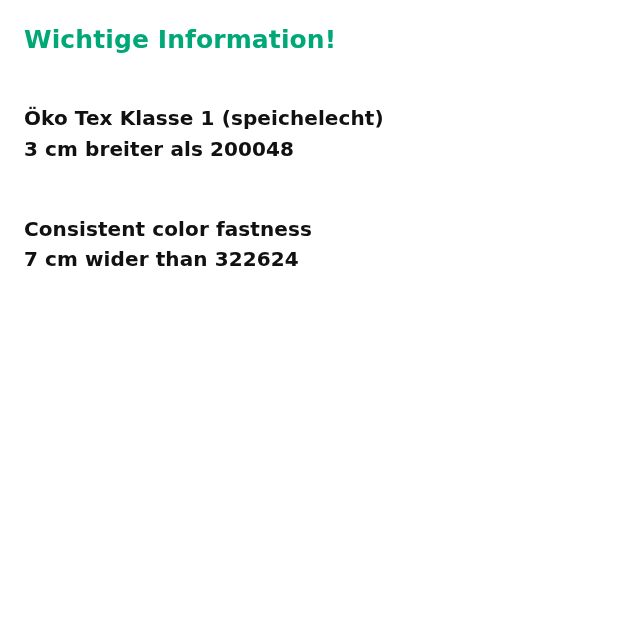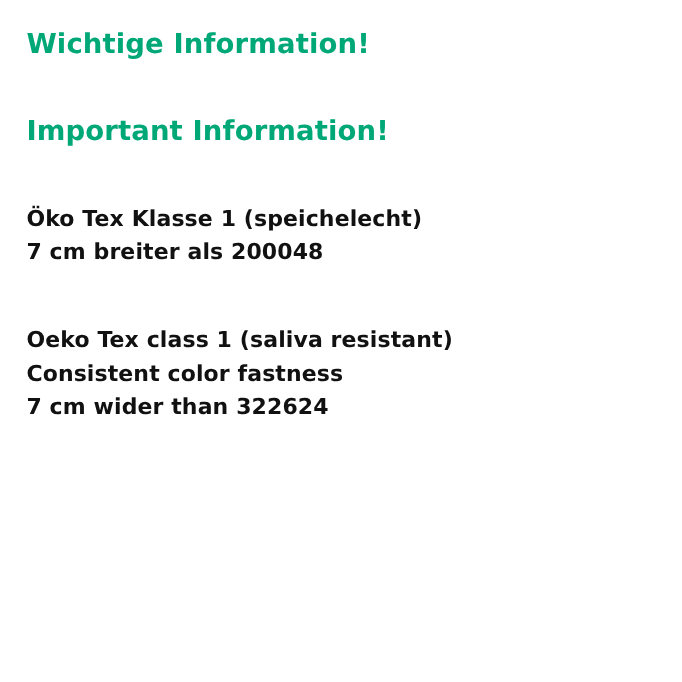--- a/index.html
+++ b/index.html
@@ -48,26 +48,24 @@
     white-space: nowrap;
   }
 </style>
 </head>
 <body>
 
 <div class="page">
 
   <div class="heading first" style="color: rgb(0, 168, 120);">Wichtige Information!</div>
 
-  <div class="heading second" style="color: rgb(0, 168, 120);">Important Information!</div>
 
   <div class="block german-block">
     <div class="line">Öko Tex Klasse 1 (speichelecht)</div>
-    <div class="line">7 cm breiter als 200048</div>
+    <div class="line">3 cm breiter als 200048</div>
   </div>
 
   <div class="block second-block english-block">
-    <div class="line">Oeko Tex class 1 (saliva resistant)</div>
     <div class="line">Consistent color fastness</div>
     <div class="line">7 cm wider than 322624</div>
   </div>
 
 </div>
 
 </body></html>

